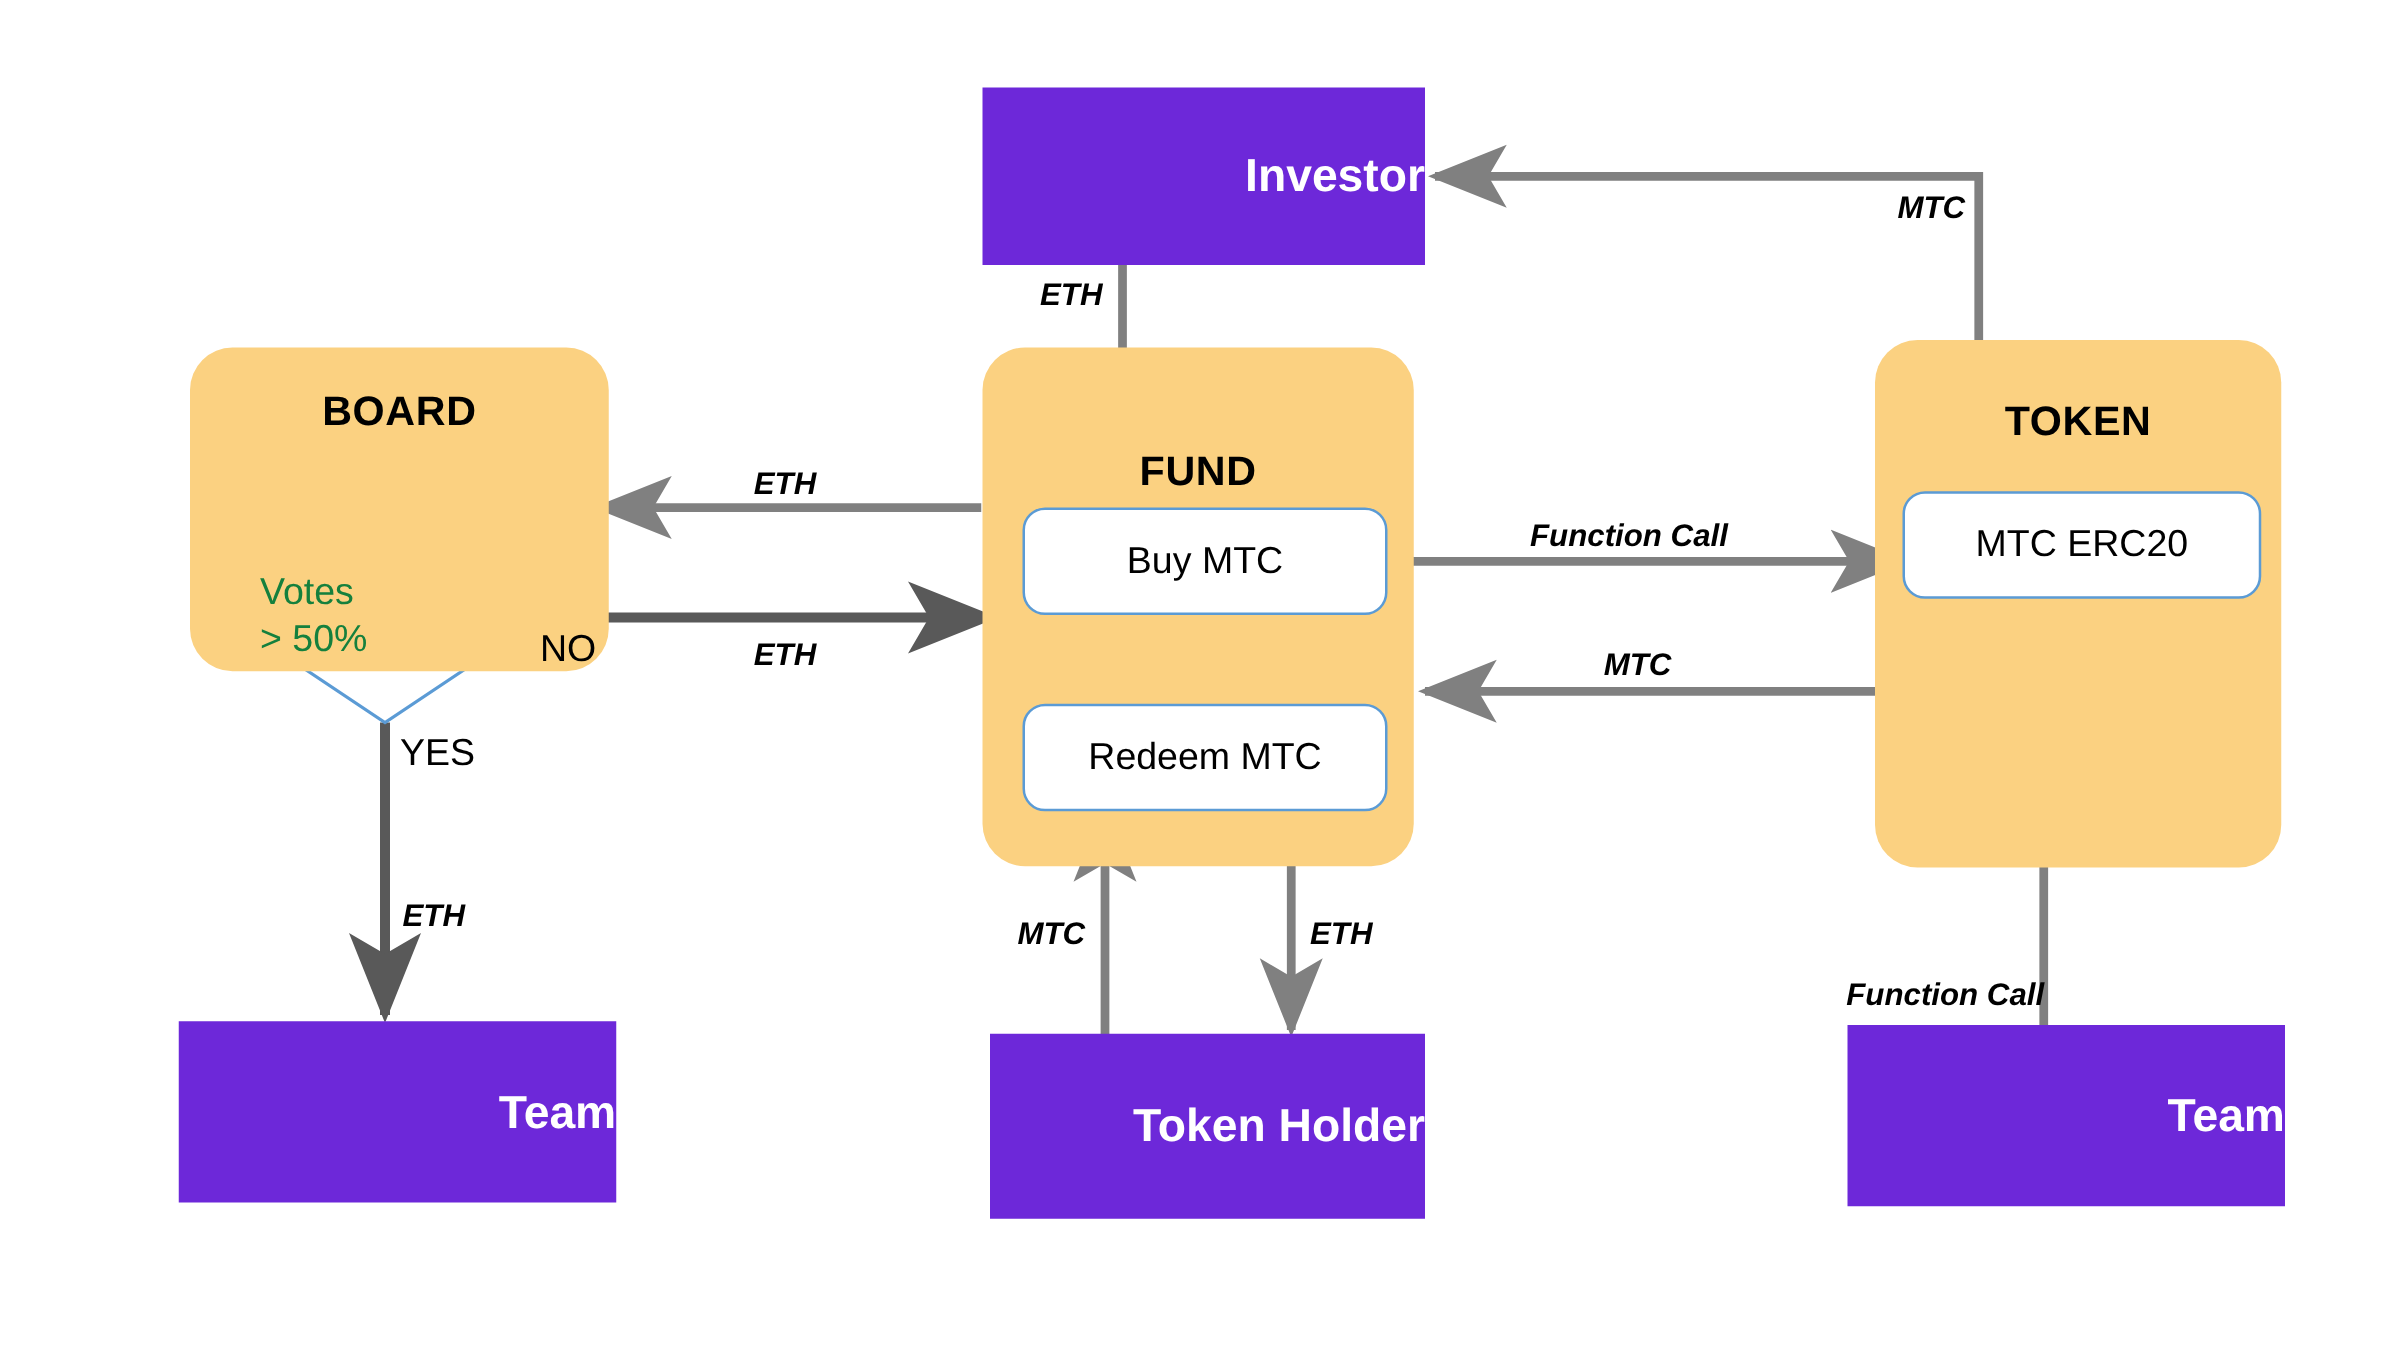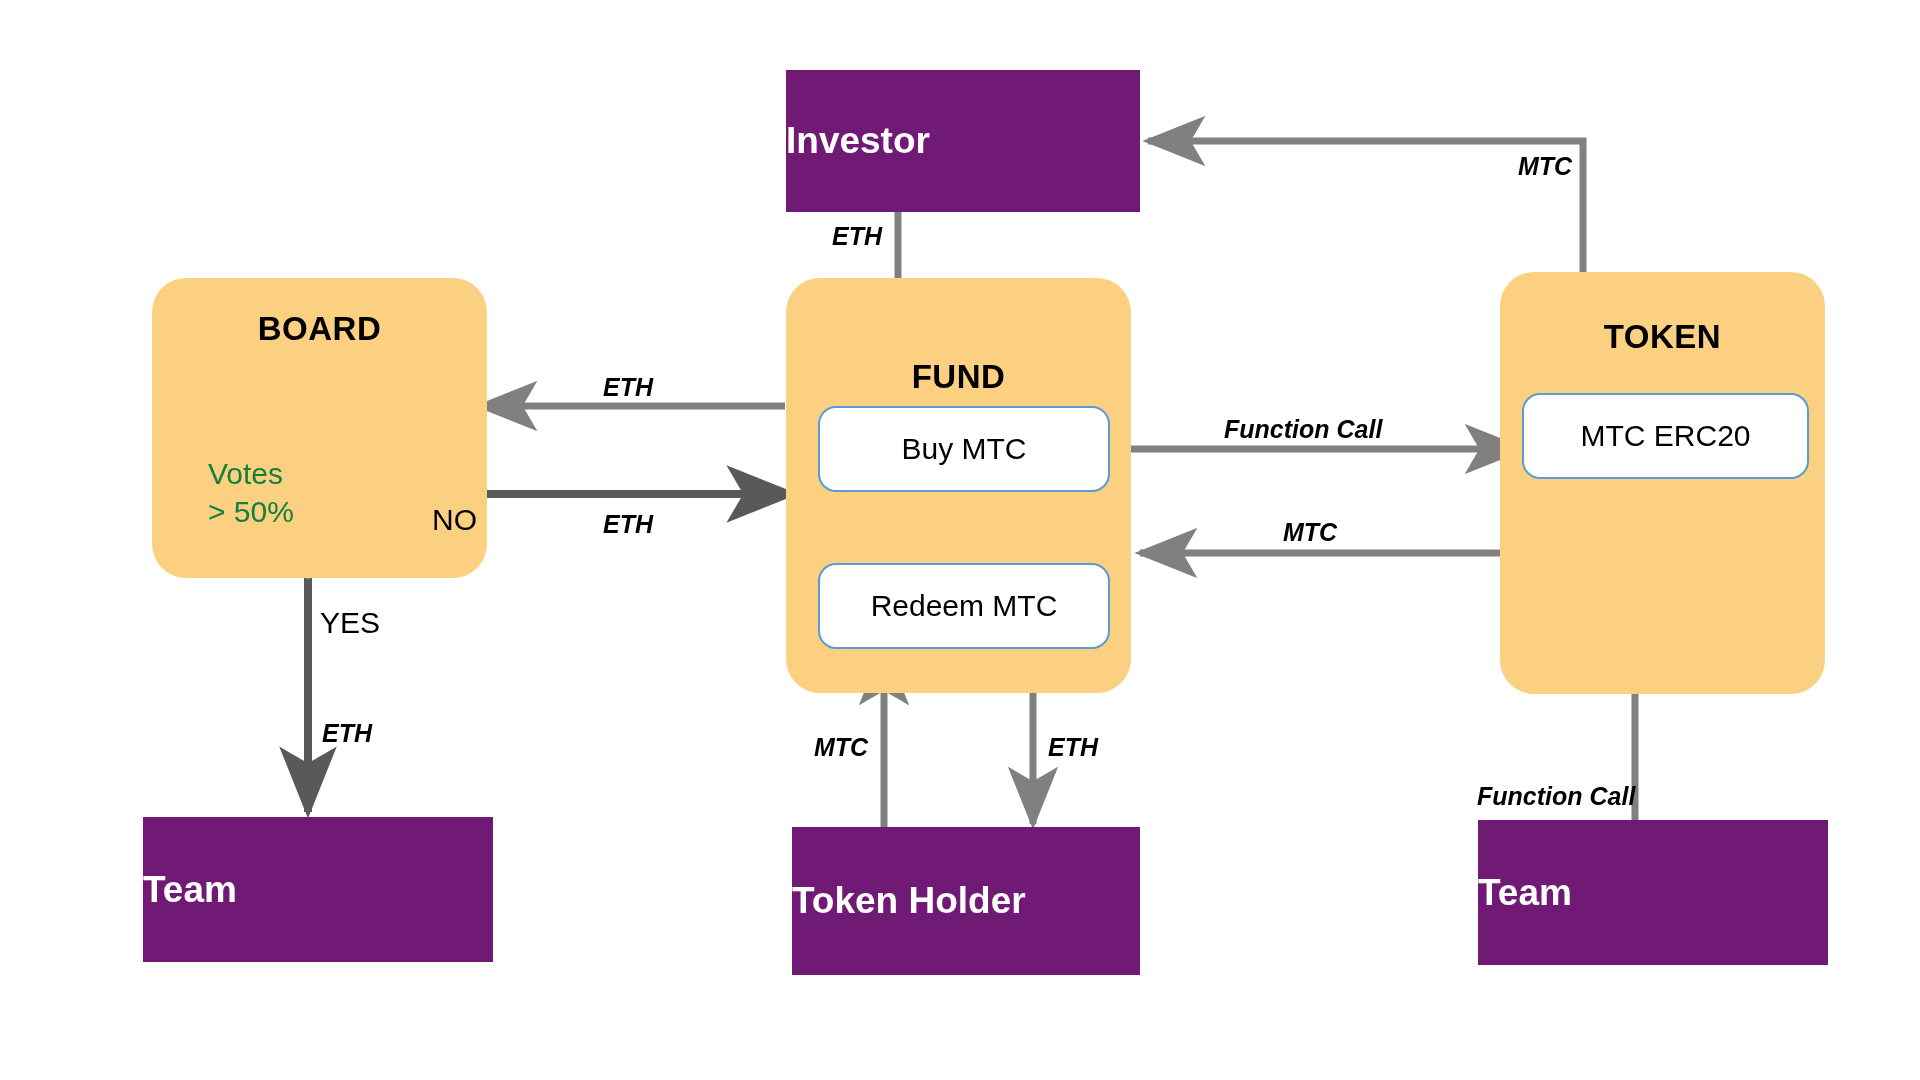--- a/index.html
+++ b/index.html
@@ -44,24 +44,24 @@
     border: 2px solid #5B9BD5;
     border-radius: 18px;
     display: flex;
     align-items: center;
     justify-content: center;
     box-sizing: border-box;
     color: #000000;
   }
   .actor-box {
     position: absolute;
-    background: #701a75;
+    background: #6d28d9;
     display: flex;
     align-items: center;
-    justify-content: flex-start;
+    justify-content: flex-end;
     color: #ffffff;
     font-weight: bold;
     box-sizing: border-box;
   }
   .edge-label {
     position: absolute;
     color: #000000;
     font-weight: bold;
     white-space: nowrap;
     font-style: italic;
@@ -110,29 +110,29 @@
 
     <line x1="884" y1="828" x2="884" y2="648" stroke="#808080" stroke-width="7" marker-end="url(#ah-light)"></line>
 
     <line x1="1033" y1="648" x2="1033" y2="824" stroke="#808080" stroke-width="7" marker-end="url(#ah-light)"></line>
 
     <line x1="1635" y1="820" x2="1635" y2="628" stroke="#808080" stroke-width="7" marker-end="url(#ah-light)"></line>
 
     <polygon points="308,406 437,492 308,578 179,492" fill="#FFFFFF" stroke="#5B9BD5" stroke-width="2.5"></polygon>
   </svg>
 
-  <div class="panel" style="left:152px; top:278px; width:335px; height:300px;">
+  <div class="panel" style="left:152px; top:278px; width:335px; height:259px;">
     <div class="panel-title" style="top:32px; font-size:33px;">BOARD</div>
   </div>
 
   <div class="diamond-text" style="left:208px; top:456px; width:200px; font-size:30px;">Votes</div>
   <div class="diamond-text" style="left:208px; top:494px; width:200px; font-size:30px;">&gt; 50%</div>
 
   <div class="branch-label" style="left:432px; top:503px; font-size:30px;">NO</div>
-  <div class="branch-label" style="left:320px; top:586px; font-size:30px;margin-top:20px;">YES</div>
+  <div class="branch-label" style="left:320px; top:586px; font-size:30px;">YES</div>
 
   <div class="panel" style="left:786px; top:278px; width:345px; height:415px;">
     <div class="panel-title" style="top:56px; font-size:33px;margin-top:24px;">FUND</div>
   </div>
 
   <div class="inner-box" style="left:818px; top:563px; width:292px; height:86px; font-size:30px;">
     <span>Redeem MTC</span>
   </div>
 
   <div class="inner-box" style="left:818px; top:406px; width:292px; height:86px; font-size:30px;">

